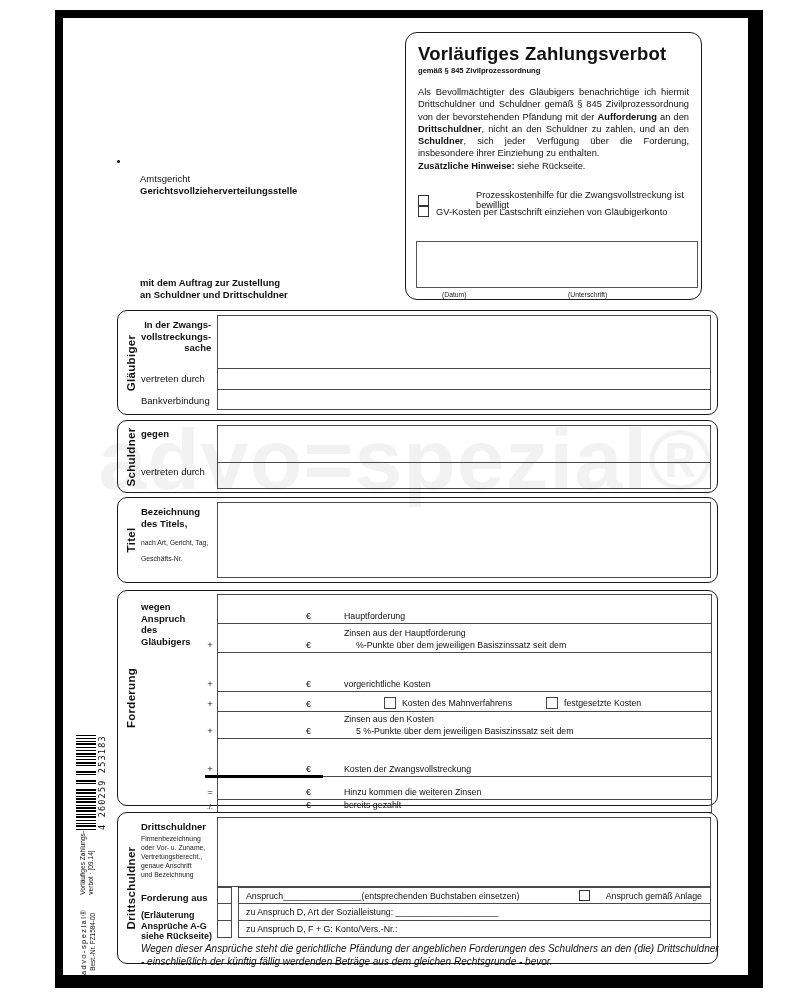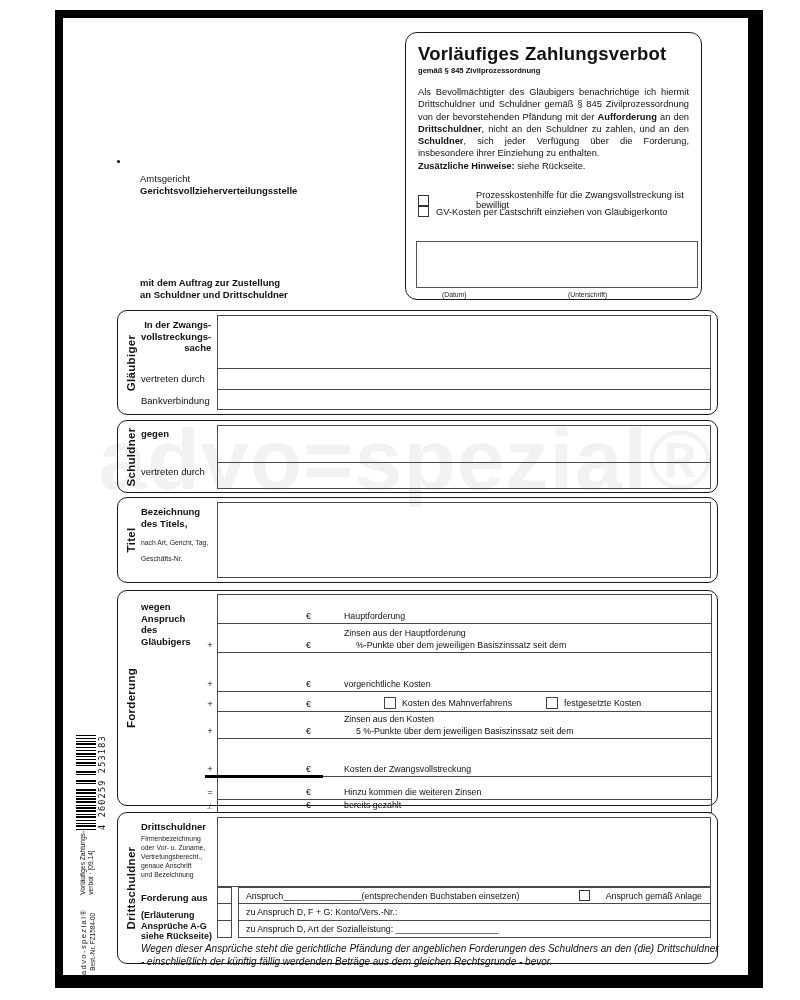--- a/index.html
+++ b/index.html
@@ -226,27 +226,27 @@
           <span> (entsprechenden Buchstaben einsetzen)</span>
           <span class="right-group">
             <span class="cb"></span>
             <span>Anspruch gemäß Anlage</span>
           </span>
         </div>
       </div>
       <div class="drow">
         <div class="dcb"></div>
         <div class="dcell">
-          <span>zu Anspruch D, F + G: Konto/Vers.-Nr.:</span>
+          <span>zu Anspruch D,  Art der Sozialleistung: _____________________</span>
         </div>
       </div>
       <div class="drow">
         <div class="dcb"></div>
         <div class="dcell">
-          <span>zu Anspruch D,  Art der Sozialleistung: _____________________</span>
+          <span>zu Anspruch D, F + G: Konto/Vers.-Nr.:</span>
         </div>
       </div>
     </div>
     <div class="dfooter">Wegen dieser Ansprüche steht die gerichtliche Pfändung der angeblichen Forderungen des Schuldners an den (die) Drittschuldner - einschließlich der künftig fällig werdenden Beträge aus dem gleichen Rechtsgrunde - bevor.</div>
   </div>
 
   <div class="bcwrap">
     <div class="bars"></div>
     <div class="bcnum">4 260259 253183</div>
   </div>

